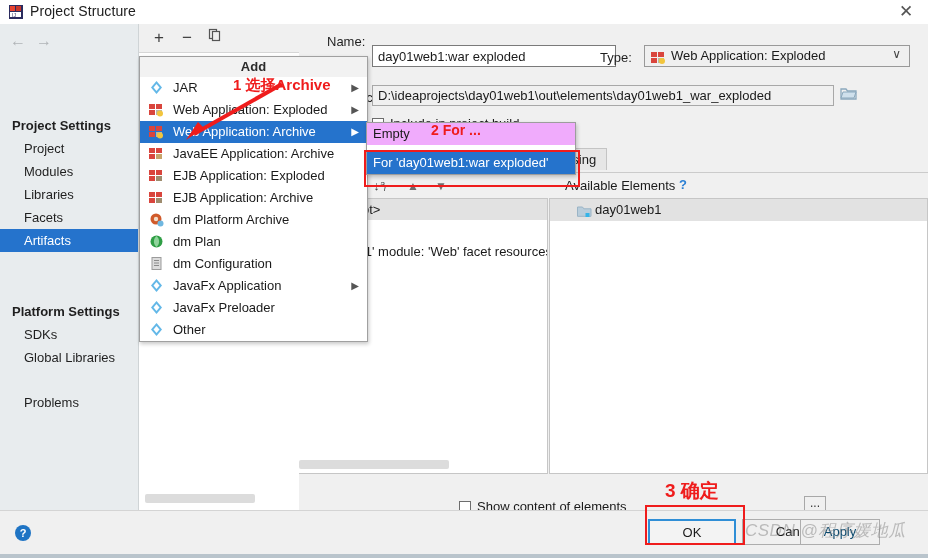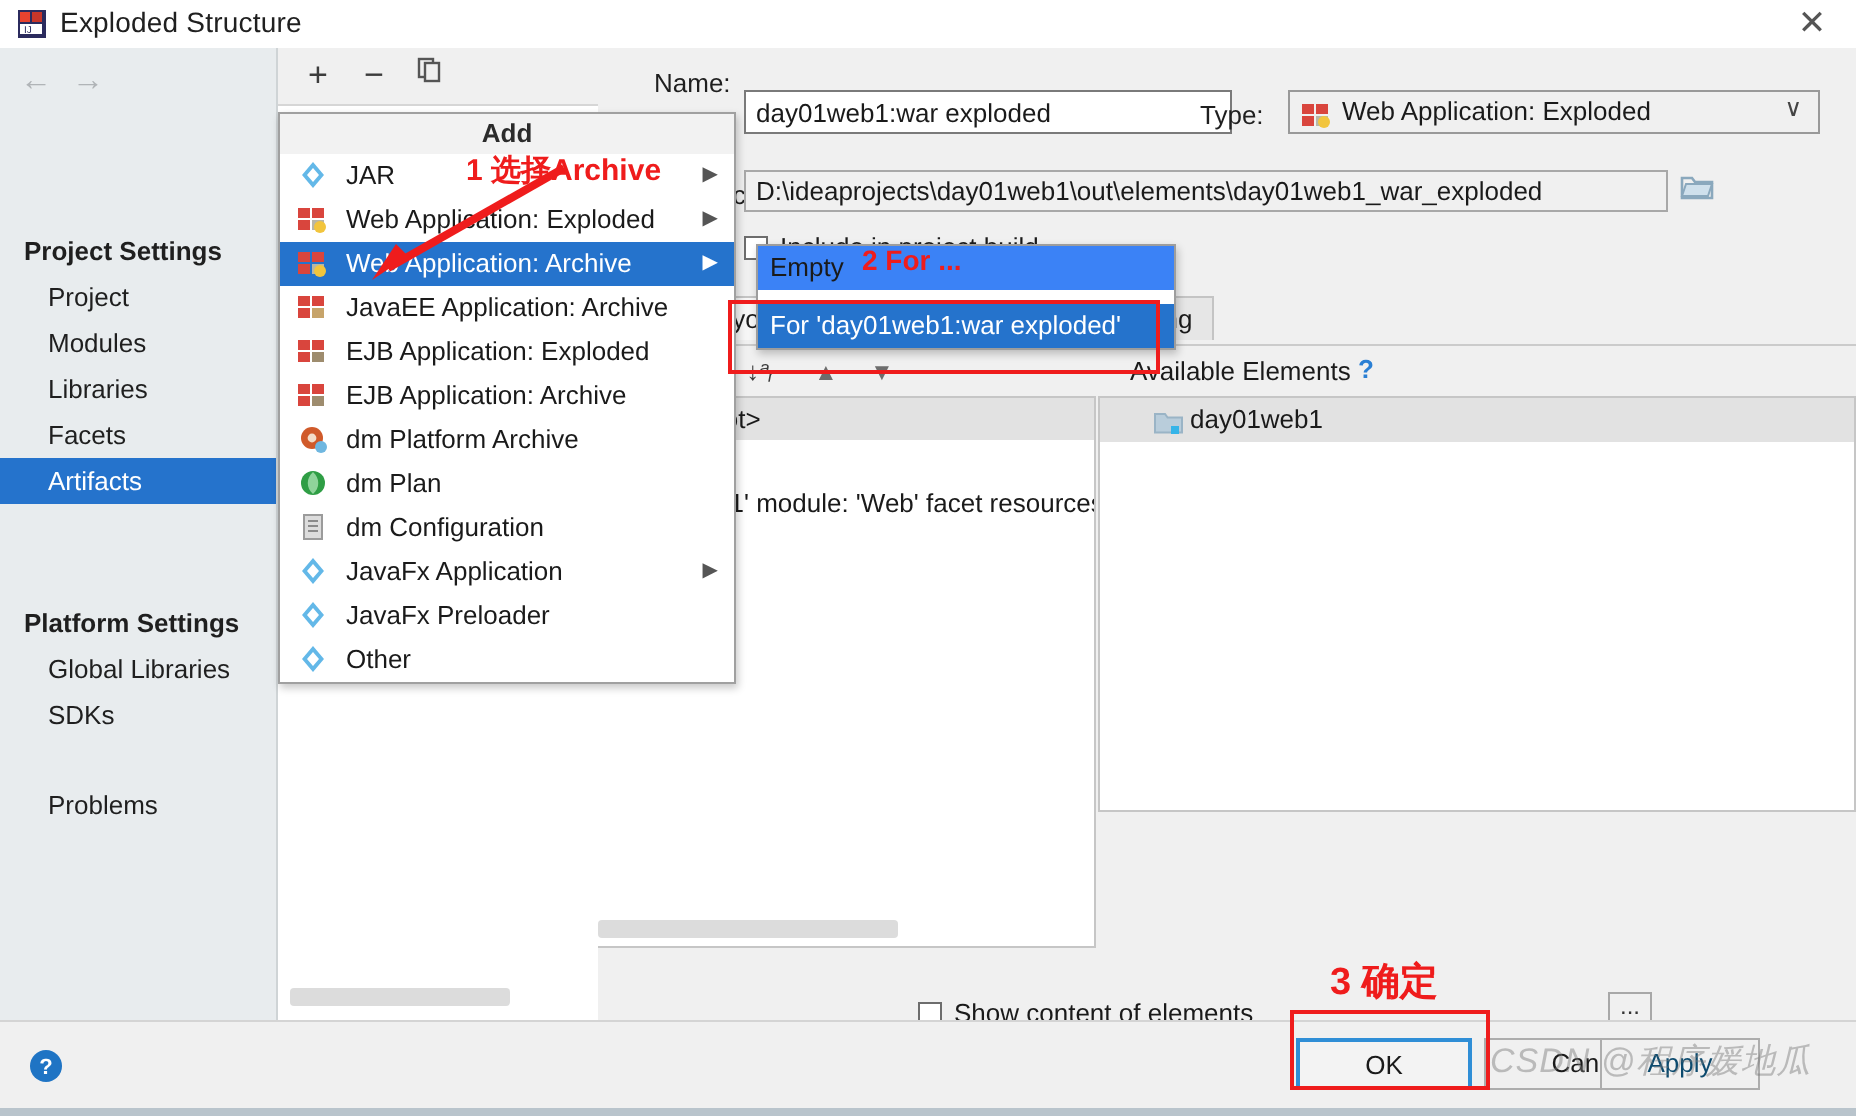--- a/index.html
+++ b/index.html
@@ -304,21 +304,21 @@
   .ae-help {
     position: absolute;
     left: 130px; top: 4px;
     font-size: 13px;
     color: #2a7fd4;
     font-weight: bold;
   }
   .ae-list {
     position: absolute;
     left: 250px; top: 174px;
-    width: 379px; height: 208px;
+    width: 379px; height: 276px;
     background: #ffffff;
     border: 1px solid #c6c6c6;
     box-sizing: border-box;
   }
   .ae-row {
     height: 22px;
     line-height: 22px;
     font-size: 13px;
     color: #1a1a1a;
     padding-left: 45px;
@@ -440,25 +440,24 @@
     font-size: 10px;
     color: #555;
   }
   .menu-item.sel .mi-arrow { color: #ffffff; }
 
   
   .submenu {
     position: absolute;
     left: 366px; top: 122px;
     width: 208px;
-    background: #3b82f6;
+    background: #f0abfc;
     border: 1px solid #9d9d9d;
     box-shadow: 1px 2px 4px rgba(0,0,0,.22);
     z-index: 45;
-    margin-left: 12px;
   }
   .submenu-item {
     height: 22px;
     line-height: 22px;
     font-size: 13px;
     color: #1a1a1a;
     padding-left: 6px;
     white-space: nowrap;
   }
   .submenu-sep { height: 7px; background: #ffffff; }
@@ -514,38 +513,38 @@
   <div class="titlebar">
     <span class="titlebar-icon">
       <svg width="16" height="16" viewBox="0 0 16 16">
         <rect x="1" y="1" width="14" height="14" fill="#2b2b5e"></rect>
         <rect x="2" y="2" width="5" height="5" fill="#e8432f"></rect>
         <rect x="8" y="2" width="5" height="5" fill="#c7362a"></rect>
         <rect x="2" y="8" width="11" height="5" fill="#ffffff"></rect>
         <text x="4" y="12.5" font-size="5" fill="#2b2b5e" font-family="Liberation Sans, sans-serif">IJ</text>
       </svg>
     </span>
-    <span class="titlebar-title">Exploded Structure</span>
+    <span class="titlebar-title">Project Structure</span>
     <span class="titlebar-close">✕</span>
   </div>
 
   <div class="left-pane">
     <div class="nav-arrows">
       <span>←</span><span>→</span>
     </div>
     <div class="nav-list">
       <div class="nav-group">Project Settings</div>
       <div class="nav-item">Project</div>
       <div class="nav-item">Modules</div>
       <div class="nav-item">Libraries</div>
       <div class="nav-item">Facets</div>
       <div class="nav-item selected">Artifacts</div>
       <div class="nav-group">Platform Settings</div>
+      <div class="nav-item">SDKs</div>
       <div class="nav-item">Global Libraries</div>
-      <div class="nav-item">SDKs</div>
       <div class="nav-spacer"></div>
       <div class="nav-item">Problems</div>
     </div>
   </div>
 
   <div class="right-pane">
 
     <div class="art-toolbar">
       <span class="tb-btn tb-plus">+</span>
       <span class="tb-btn tb-minus">−</span>

